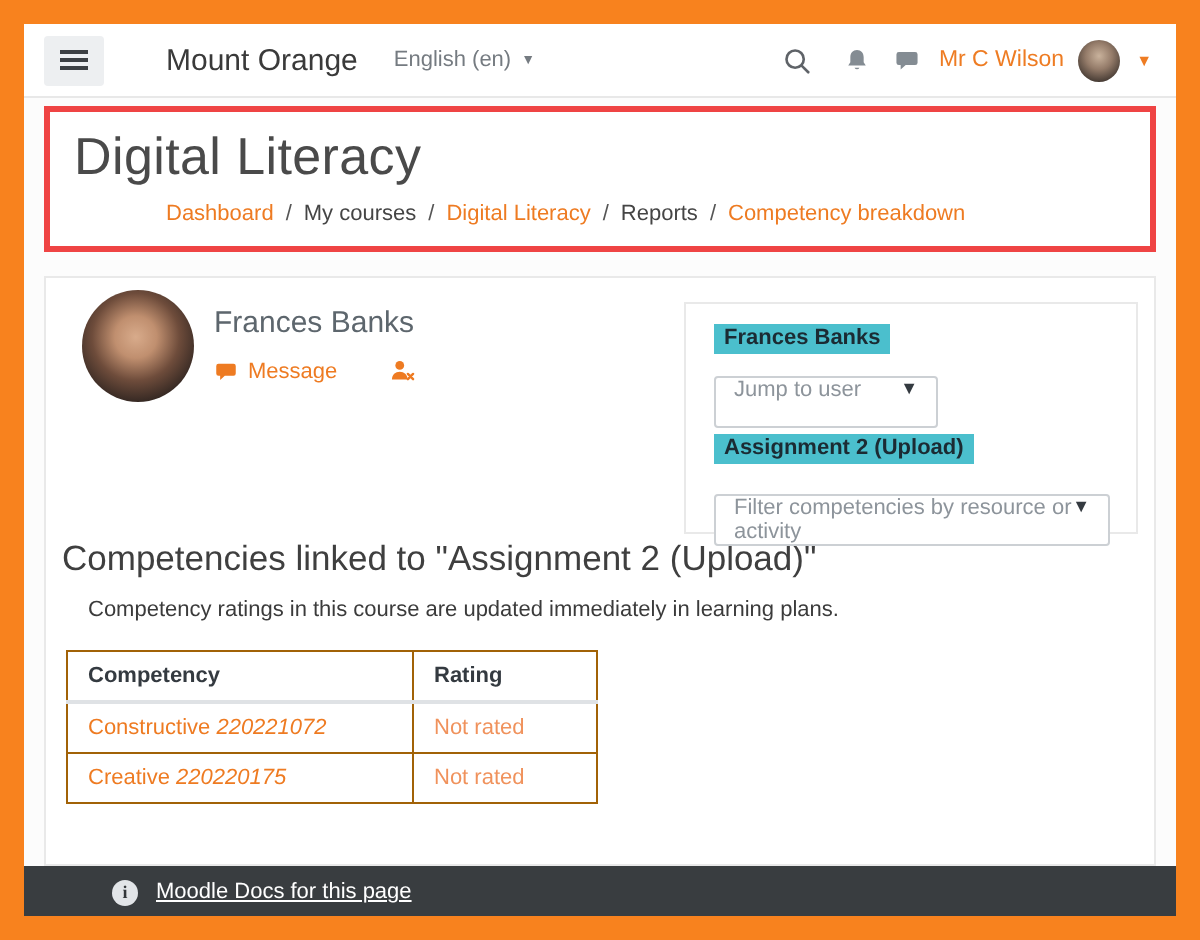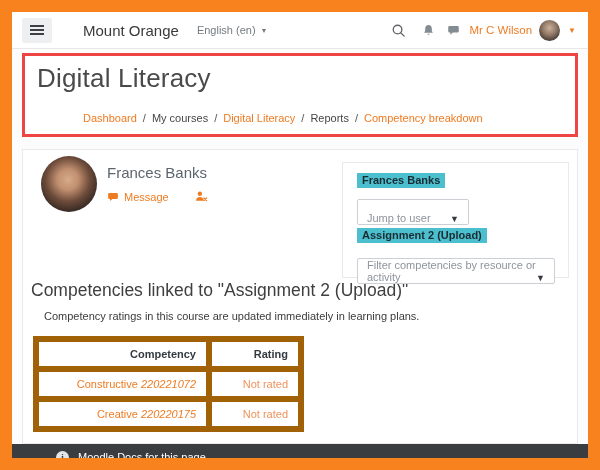--- a/index.html
+++ b/index.html
@@ -44,21 +44,21 @@
   .nav-caret { margin-left: 8px; font-size: 8px; color: #ee7c23; cursor: pointer; }
 
   
   .content { flex: 1; padding: 4px 10px 0; display: flex; flex-direction: column; }
 
   .header-box {
     background: #fff; border: 3px solid #ef4444;
     padding: 7px 12px 10px;
   }
   .page-title { font-size: 26px; font-weight: normal; color: #4a4a4a; letter-spacing: 0.2px; }
-  .breadcrumb { margin-top: 18px; font-size: 11px; display: flex; align-items: center; flex-wrap: wrap; padding-left: 46px; }
+  .breadcrumb { margin-top: 7px; font-size: 11px; display: flex; align-items: center; flex-wrap: wrap; padding-left: 46px; }
   .bc-link { color: #ee7b22; cursor: pointer; }
   .bc-plain { color: #454545; }
   .bc-sep { color: #555; margin: 0 6px; }
 
   .main-card {
     margin-top: 12px; background: #fff; border: 1px solid #e9e9e9;
     position: relative; height: 295px;
   }
   .profile-row { display: flex; padding: 6px 0 0 18px; }
   .profile-avatar {
@@ -74,37 +74,37 @@
   .filter-panel {
     position: absolute; top: 12px; right: 8px; width: 227px; height: 116px;
     border: 1px solid #e9e9e9; background: #fff; padding: 7px 0 0 14px;
   }
   .chip {
     display: inline-block; background: #4bbfcd; color: #1b2b33;
     font-size: 11px; font-weight: bold; padding: 1px 5px 2px;
   }
   .select {
     margin-top: 11px; height: 26px; border: 1px solid #ccd0d4; border-radius: 2px;
-    background: #fff; display: flex; align-items: flex-end; justify-content: space-between;
+    background: #fff; display: flex; align-items: flex-start; justify-content: space-between;
     padding: 0 9px; font-size: 11px; color: #8d949b; cursor: pointer;
   }
   .select .caret { font-size: 9px; color: #343a40; }
   .select.jump { width: 112px; }
   .select.wide { margin-top: 15px; width: 198px; }
   .chip.activity { margin-top: 3px; }
 
   .section-heading {
     margin: 68px 16px 0 8px;
     font-size: 17.5px; font-weight: normal; color: #3f3f3f;
   }
   .note { margin: 9px 0 0 21px; font-size: 11px; color: #3b3b3b; }
 
   .comp-table { margin: 14px 0 0 10px; border-collapse: collapse; }
   .comp-table th, .comp-table td {
-    border: 6px solid #a16207; font-size: 11px; text-align: right;
+    border: 1px solid #a16207; font-size: 11px; text-align: left;
     padding: 6px 10px;
   }
   .comp-table th { color: #343a40; border-bottom: 2px solid #dfe2e5; font-weight: bold; }
   .comp-table .col-competency { width: 173px; }
   .comp-table .col-rating { width: 92px; }
   .comp-link { color: #ee7b22; cursor: pointer; }
   .comp-link .idnum { font-style: italic; }
   .not-rated { color: #f0925c; }
 
   

